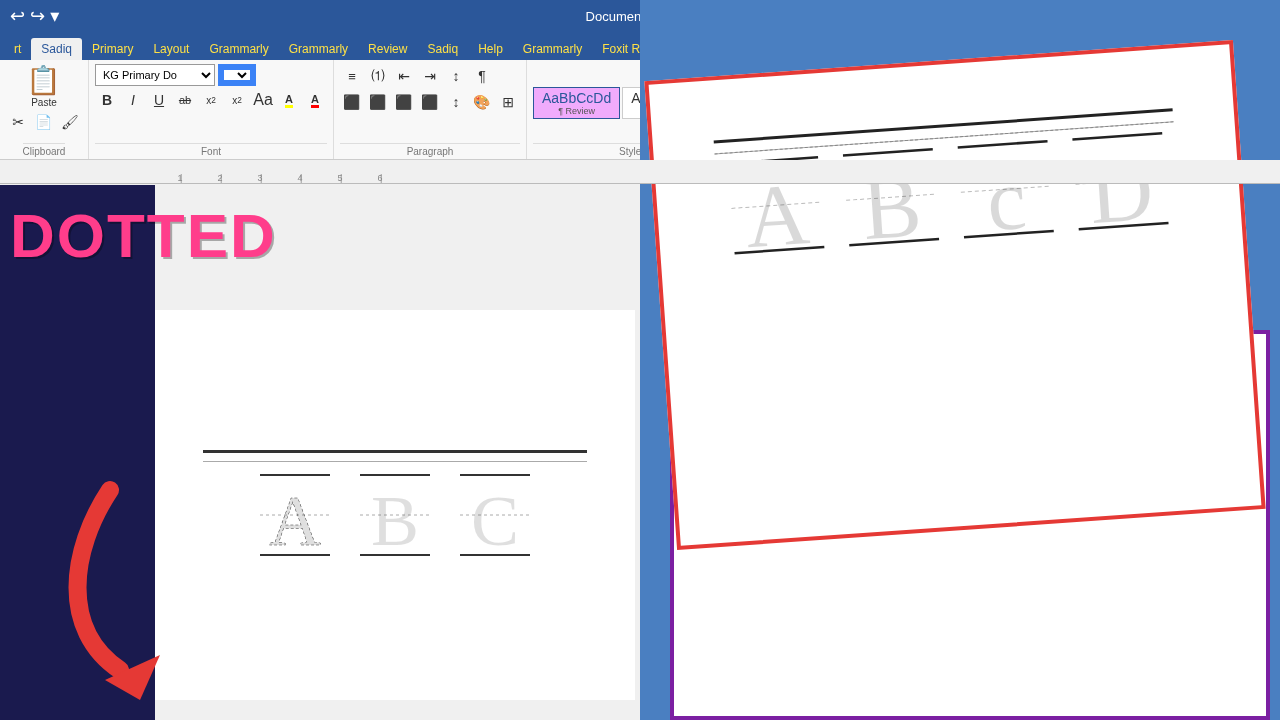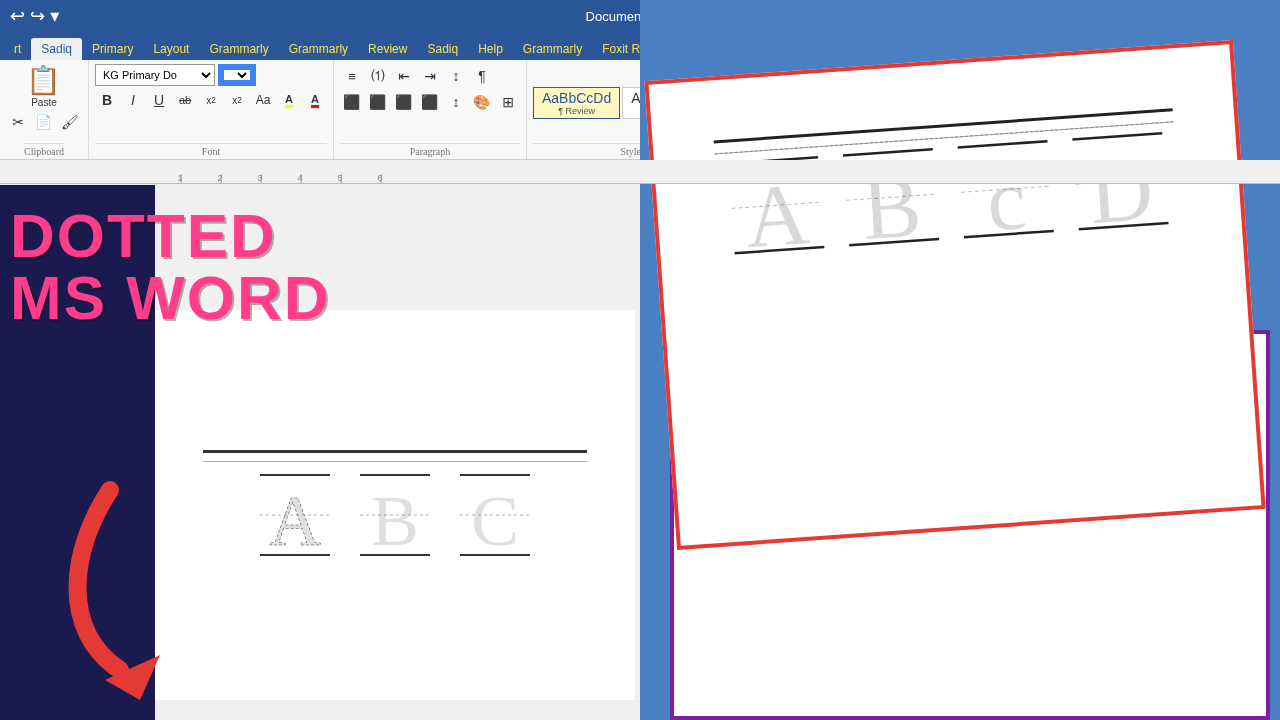--- a/index.html
+++ b/index.html
@@ -86,21 +86,20 @@
       gap: 3px;
       flex: 1;
     }
     .ra-group-name {
       font-size: 10px;
       color: #777;
       text-align: center;
       border-top: 1px solid #ddd;
       padding-top: 2px;
       margin-top: 2px;
-      font-family: Liberation Serif, serif;
     }
 
     
     .dark-left {
       position: absolute;
       top: 185px; left: 0;
       width: 155px;
       height: 535px;
       background: #1a1a4e;
       z-index: 10;
@@ -251,21 +250,21 @@
     .style-box-item {
       border: 1px solid #ccc;
       padding: 2px 8px;
       font-size: 12px;
       cursor: pointer;
       background: white;
       min-width: 70px;
       text-align: center;
     }
     .style-box-item.normal-active {
-      background: #fef9c3;
+      background: #f0abfc;
       border-color: #2b579a;
     }
     .find-btn {
       display: flex;
       align-items: center;
       gap: 4px;
       font-size: 12px;
       cursor: pointer;
       color: #333;
     }
@@ -325,21 +324,21 @@
           <option>11</option>
         </select>
       </div>
       <div style="display:flex; gap:2px; align-items:center;">
         <button class="ribbon-icon-btn font-bold">B</button>
         <button class="ribbon-icon-btn font-italic">I</button>
         <button class="ribbon-icon-btn" style="text-decoration:underline;">U</button>
         <button class="ribbon-icon-btn" style="text-decoration:line-through; font-size:11px;">ab</button>
         <button class="ribbon-icon-btn" style="font-size:10px;">x<sub>2</sub></button>
         <button class="ribbon-icon-btn" style="font-size:10px;">x<sup>2</sup></button>
-        <button class="ribbon-icon-btn" style="font-size:12px;">Aa</button>
+        <button class="ribbon-icon-btn" style="font-size:16px;">Aa</button>
         <button class="ribbon-icon-btn">
           <span style="border-bottom:3px solid yellow; font-size:11px; font-weight:bold; color:#333;">A</span>
         </button>
         <button class="ribbon-icon-btn">
           <span style="border-bottom:3px solid red; font-size:11px; font-weight:bold; color:#333;">A</span>
         </button>
       </div>
     </div>
     <div class="ra-group-name">Font</div>
   </div>
@@ -409,21 +408,20 @@
     <div class="ruler-mark">4</div>
     <div class="ruler-mark">5</div>
     <div class="ruler-mark">6</div>
   </div>
 </div>
 
 <div class="dark-left"></div>
 
 <div class="pink-text-overlay">
   <div class="pink-title" style="padding-left:0px; margin-top:10px;">DOTTED</div>
-  <div class="pink-title">MS WORD</div>
 </div>
 
 <div class="doc-preview-left">
 
   <div style="text-align:center; padding: 20px 0; width:100%;">
     <div style="width:80%; margin:0 auto; height:3px; background:#333; margin-bottom:8px;"></div>
     <div style="width:80%; margin:0 auto; height:1px; background:#aaa; border-top:1px dashed #aaa; margin-bottom:8px;"></div>
     <div style="display:flex; justify-content:center; gap:20px; align-items:center;">
 
       <svg width="80" height="90" viewBox="0 0 80 90">

